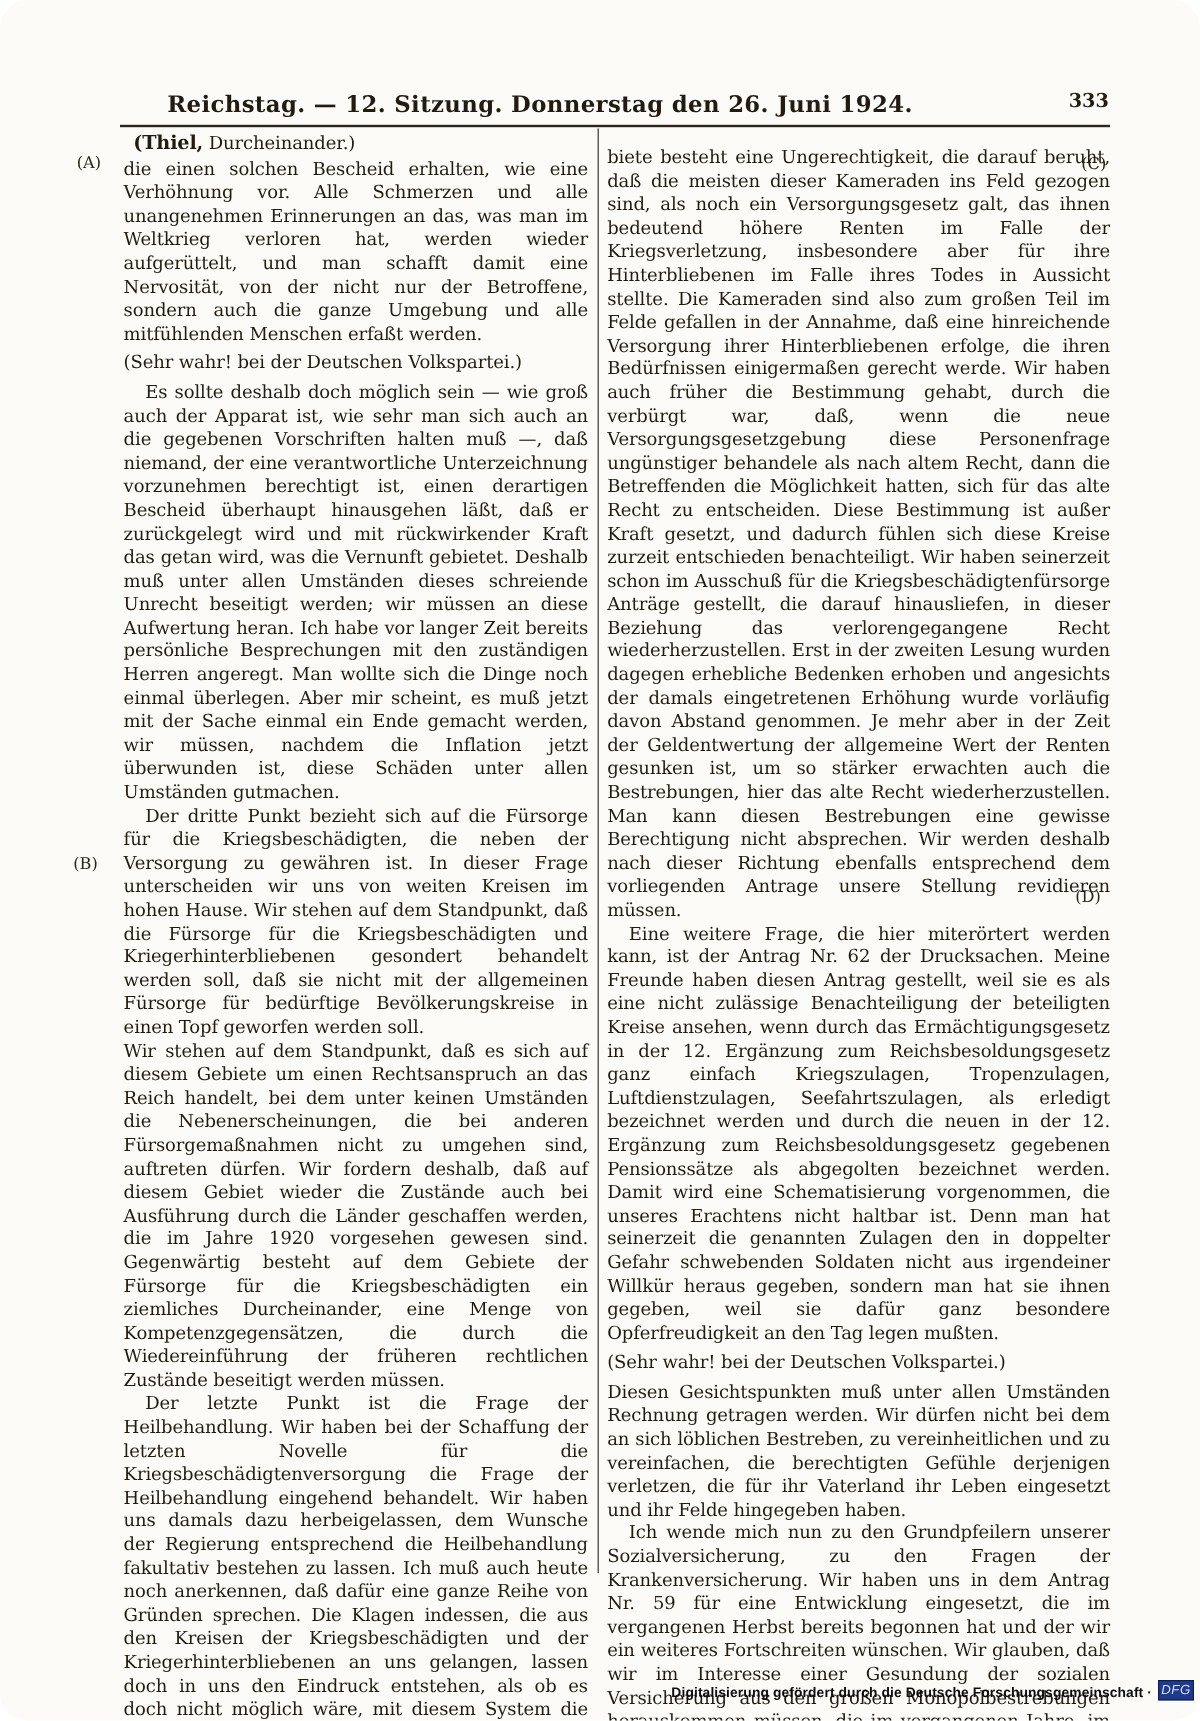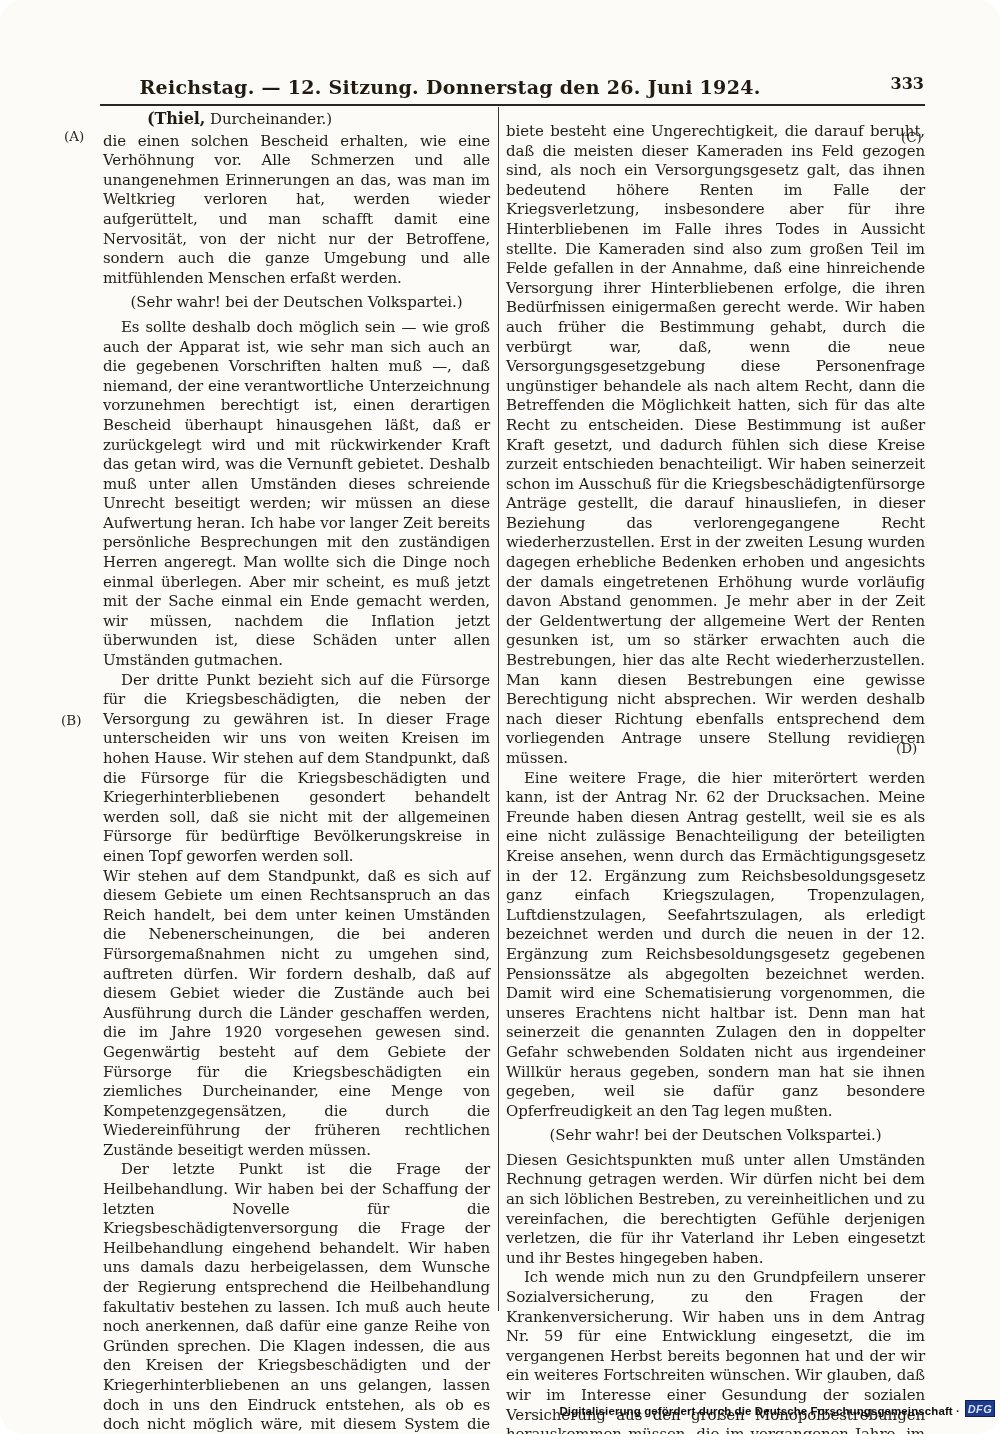--- a/index.html
+++ b/index.html
@@ -47,31 +47,31 @@
     position: absolute;
     top: 107px; left: 498px;
     height: 1204px;
     border-left: 1.5px solid #3a342c;
   }
   
   .speaker-line {
     font-size: 15px;
     margin: 1px 0 2px 8px;
   }
-  .speaker-name { font-weight: bold; font-size: 16px; margin-left: 36px; }
+  .speaker-name { font-weight: bold; font-size: 16px; }
   .body-text {
     font-size: 15px;
     line-height: 19.6px;
     text-align: justify;
     letter-spacing: -0.1px;
   }
   p.cont   { text-indent: 0; }
   p.para   { text-indent: 18px; }
   p.interj {
-    text-align: center;
+    text-align: left;
     text-indent: 0;
     margin: 5px 0 5px 0;
   }
   
   .margin-marker {
     position: absolute;
     font-size: 13.5px;
     color: #2a2318;
   }
   .mm-a { left: 64px;  top: 128px; }
@@ -95,21 +95,21 @@
   }
   .dfg-logo {
     width: 30px; height: 17px;
     background: #1d3a8e;
     border: 1px solid #101f52;
     display: flex;
     align-items: center;
     justify-content: center;
     font-family: "Liberation Sans", sans-serif;
     font-style: italic;
-    font-weight: bold;
+    font-weight: normal;
     font-size: 11px;
     color: #d8dff2;
     letter-spacing: 0.5px;
   }
 </style>
 </head>
 <body>
 
 <div class="page">
 
@@ -136,21 +136,21 @@
       <p class="para">Der dritte Punkt bezieht sich auf die Fürsorge für die Kriegsbeschädigten, die neben der Versorgung zu gewähren ist.  In dieser Frage unterscheiden wir uns von weiten Kreisen im hohen Hause.  Wir stehen auf dem Standpunkt, daß die Fürsorge für die Kriegsbeschädigten und Kriegerhinterbliebenen gesondert behandelt werden soll, daß sie nicht mit der allgemeinen Fürsorge für bedürftige Bevölkerungskreise in einen Topf geworfen werden soll.</p>
       <p class="cont">Wir stehen auf dem Standpunkt, daß es sich auf diesem Gebiete um einen Rechtsanspruch an das Reich handelt, bei dem unter keinen Umständen die Nebenerscheinungen, die bei anderen Fürsorgemaßnahmen nicht zu umgehen sind, auftreten dürfen.  Wir fordern deshalb, daß auf diesem Gebiet wieder die Zustände auch bei Ausführung durch die Länder geschaffen werden, die im Jahre 1920 vorgesehen gewesen sind.  Gegenwärtig besteht auf dem Gebiete der Fürsorge für die Kriegsbeschädigten ein ziemliches Durcheinander, eine Menge von Kompetenzgegensätzen, die durch die Wiedereinführung der früheren rechtlichen Zustände beseitigt werden müssen.</p>
       <p class="para">Der letzte Punkt ist die Frage der Heilbehandlung. Wir haben bei der Schaffung der letzten Novelle für die Kriegsbeschädigtenversorgung die Frage der Heilbehandlung eingehend behandelt.  Wir haben uns damals dazu herbeigelassen, dem Wunsche der Regierung entsprechend die Heilbehandlung fakultativ bestehen zu lassen.  Ich muß auch heute noch anerkennen, daß dafür eine ganze Reihe von Gründen sprechen.  Die Klagen indessen, die aus den Kreisen der Kriegsbeschädigten und der Kriegerhinterbliebenen an uns gelangen, lassen doch in uns den Eindruck entstehen, als ob es doch nicht möglich wäre, mit diesem System die Behandlung durchzuführen, wie wir sie den Kriegerhinterbliebenen schuldig zu sein glauben.  Wir werden deshalb unsere frühere Forderung auf diesem Gebiete entsprechend unserem Antrage erneut stellen.</p>
 
     </div>
 
     <div class="col-right body-text">
       <p class="cont">biete besteht eine Ungerechtigkeit, die darauf beruht, daß die meisten dieser Kameraden ins Feld gezogen sind, als noch ein Versorgungsgesetz galt, das ihnen bedeutend höhere Renten im Falle der Kriegsverletzung, insbesondere aber für ihre Hinterbliebenen im Falle ihres Todes in Aussicht stellte.  Die Kameraden sind also zum großen Teil im Felde gefallen in der Annahme, daß eine hinreichende Versorgung ihrer Hinterbliebenen erfolge, die ihren Bedürfnissen einigermaßen gerecht werde.  Wir haben auch früher die Bestimmung gehabt, durch die verbürgt war, daß, wenn die neue Versorgungsgesetzgebung diese Personenfrage ungünstiger behandele als nach altem Recht, dann die Betreffenden die Möglichkeit hatten, sich für das alte Recht zu entscheiden.  Diese Bestimmung ist außer Kraft gesetzt, und dadurch fühlen sich diese Kreise zurzeit entschieden benachteiligt.  Wir haben seinerzeit schon im Ausschuß für die Kriegsbeschädigtenfürsorge Anträge gestellt, die darauf hinausliefen, in dieser Beziehung das verlorengegangene Recht wiederherzustellen.  Erst in der zweiten Lesung wurden dagegen erhebliche Bedenken erhoben und angesichts der damals eingetretenen Erhöhung wurde vorläufig davon Abstand genommen.  Je mehr aber in der Zeit der Geldentwertung der allgemeine Wert der Renten gesunken ist, um so stärker erwachten auch die Bestrebungen, hier das alte Recht wiederherzustellen.  Man kann diesen Bestrebungen eine gewisse Berechtigung nicht absprechen.  Wir werden deshalb nach dieser Richtung ebenfalls entsprechend dem vorliegenden Antrage unsere Stellung revidieren müssen.</p>
       <p class="para">Eine weitere Frage, die hier miterörtert werden kann, ist der Antrag Nr. 62 der Drucksachen.  Meine Freunde haben diesen Antrag gestellt, weil sie es als eine nicht zulässige Benachteiligung der beteiligten Kreise ansehen, wenn durch das Ermächtigungsgesetz in der 12. Ergänzung zum Reichsbesoldungsgesetz ganz einfach Kriegszulagen, Tropenzulagen, Luftdienstzulagen, Seefahrtszulagen, als erledigt bezeichnet werden und durch die neuen in der 12. Ergänzung zum Reichsbesoldungsgesetz gegebenen Pensionssätze als abgegolten bezeichnet werden.  Damit wird eine Schematisierung vorgenommen, die unseres Erachtens nicht haltbar ist.  Denn man hat seinerzeit die genannten Zulagen den in doppelter Gefahr schwebenden Soldaten nicht aus irgendeiner Willkür heraus gegeben, sondern man hat sie ihnen gegeben, weil sie dafür ganz besondere Opferfreudigkeit an den Tag legen mußten.</p>
       <p class="interj">(Sehr wahr! bei der Deutschen Volkspartei.)</p>
-      <p class="cont">Diesen Gesichtspunkten muß unter allen Umständen Rechnung getragen werden.  Wir dürfen nicht bei dem an sich löblichen Bestreben, zu vereinheitlichen und zu vereinfachen, die berechtigten Gefühle derjenigen verletzen, die für ihr Vaterland ihr Leben eingesetzt und ihr Bestes hingegeben haben.</p>
+      <p class="cont">Diesen Gesichtspunkten muß unter allen Umständen Rechnung getragen werden.  Wir dürfen nicht bei dem an sich löblichen Bestreben, zu vereinheitlichen und zu vereinfachen, die berechtigten Gefühle derjenigen verletzen, die für ihr Vaterland ihr Leben eingesetzt und ihr Felde hingegeben haben.</p>
       <p class="para">Ich wende mich nun zu den Grundpfeilern unserer Sozialversicherung, zu den Fragen der Krankenversicherung. Wir haben uns in dem Antrag Nr. 59 für eine Entwicklung eingesetzt, die im vergangenen Herbst bereits begonnen hat und der wir ein weiteres Fortschreiten wünschen.  Wir glauben, daß wir im Interesse einer Gesundung der sozialen Versicherung aus den großen Monopolbestrebungen herauskommen müssen, die im vergangenen Jahre, im wesentlichen auf Betreiben der Sozialdemokratie, in der Krankenversicherung eingesetzt haben.  Wir wünschen, daß die Krankenversicherung</p>
     </div>
 
   </div>
 
   <div class="footer">
     <span class="footer-credit">Digitalisierung gefördert durch die Deutsche Forschungsgemeinschaft ·</span>
     <span class="dfg-logo">DFG</span>
   </div>
 

